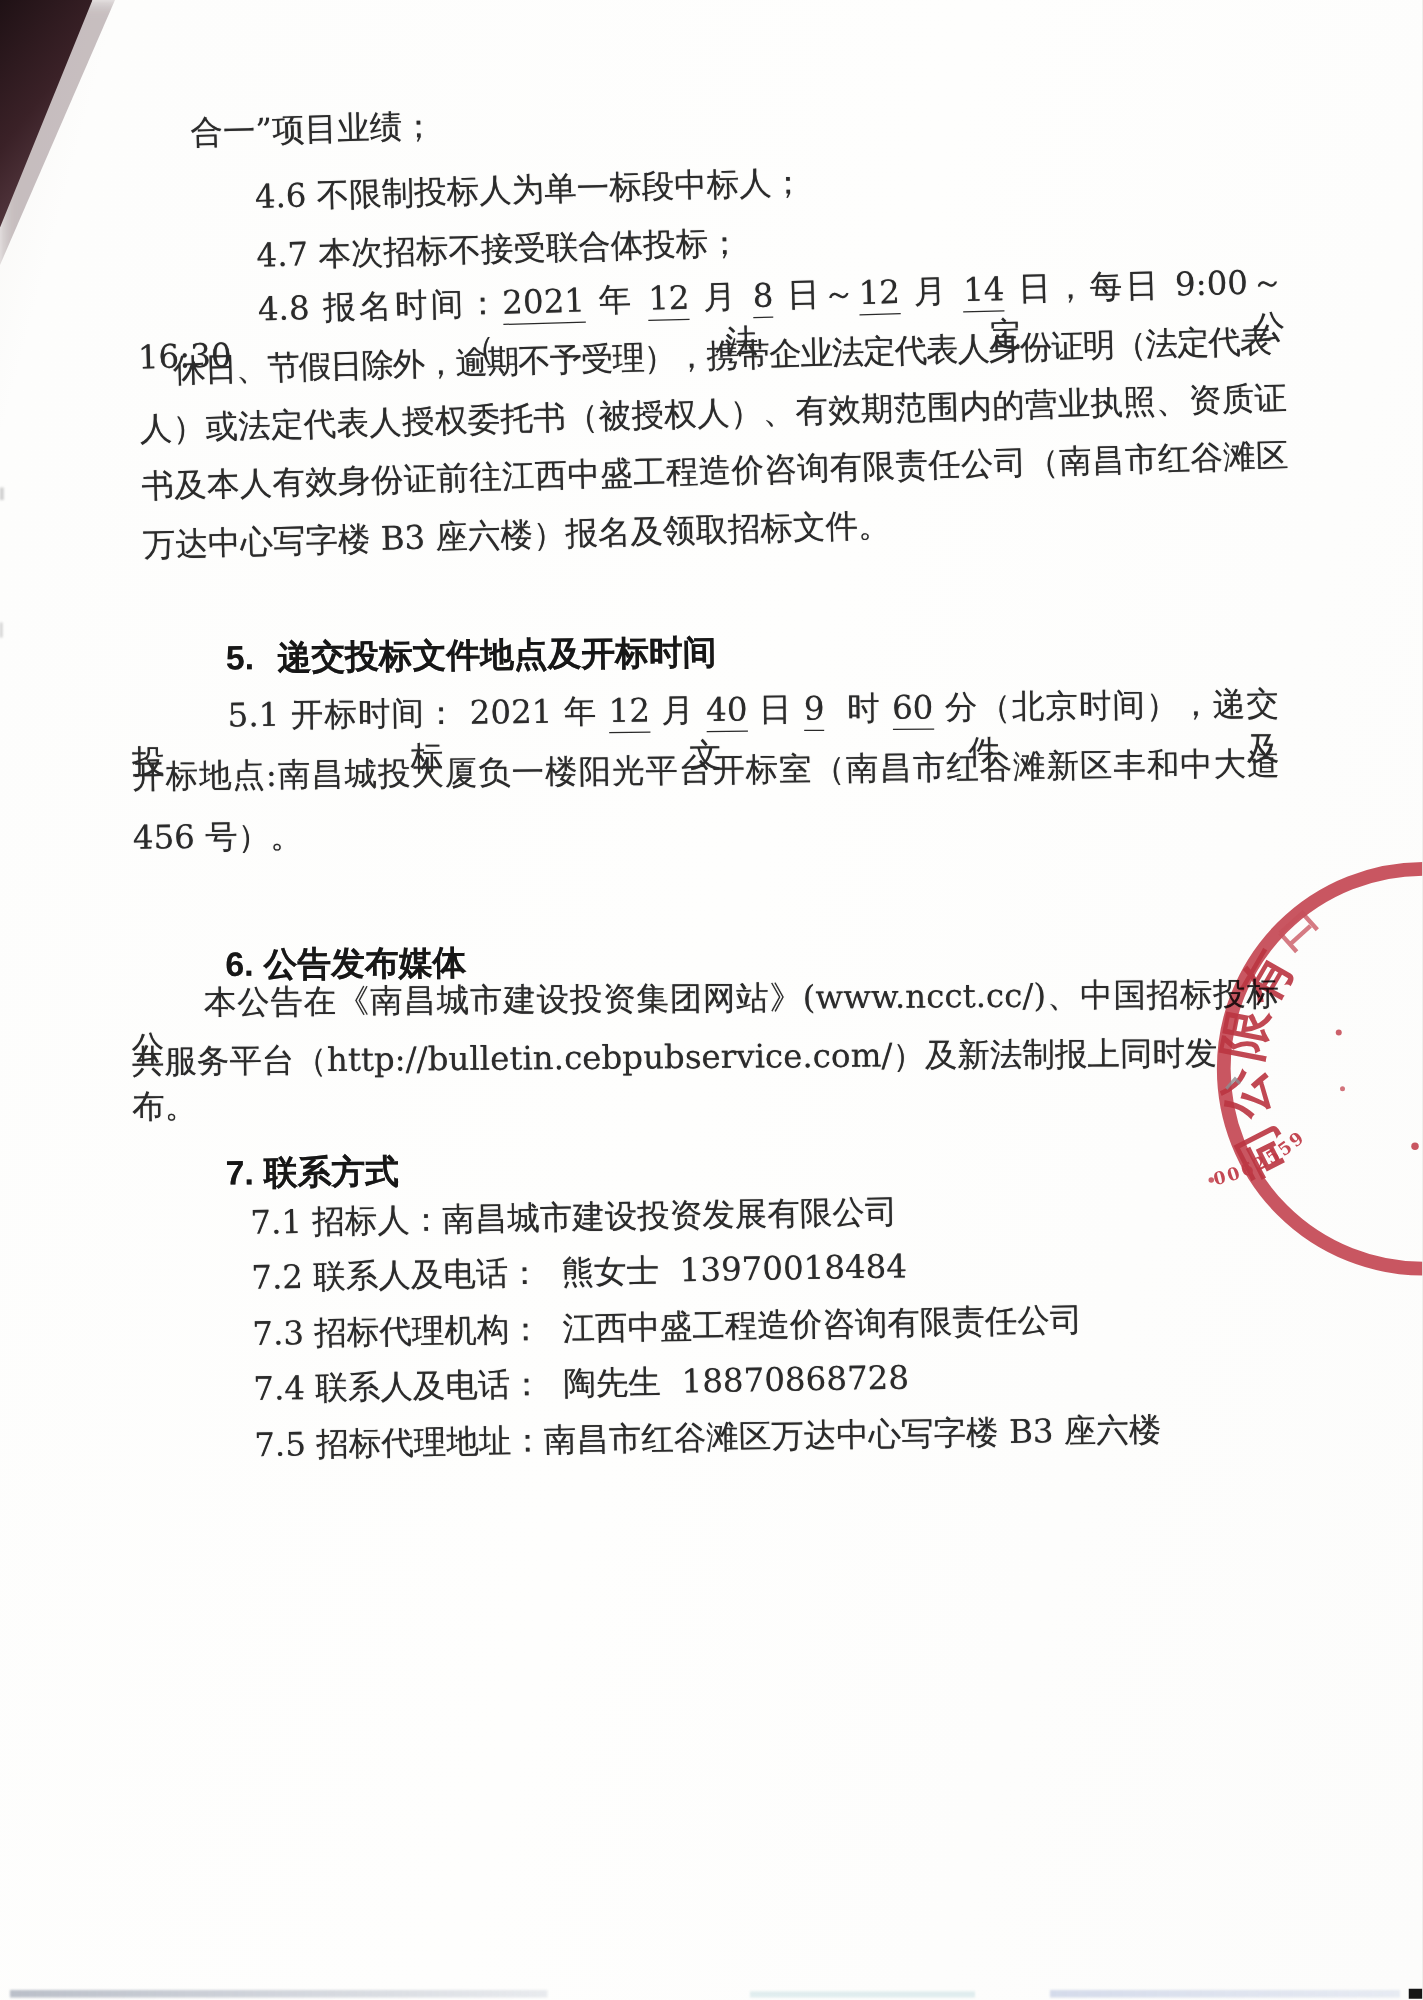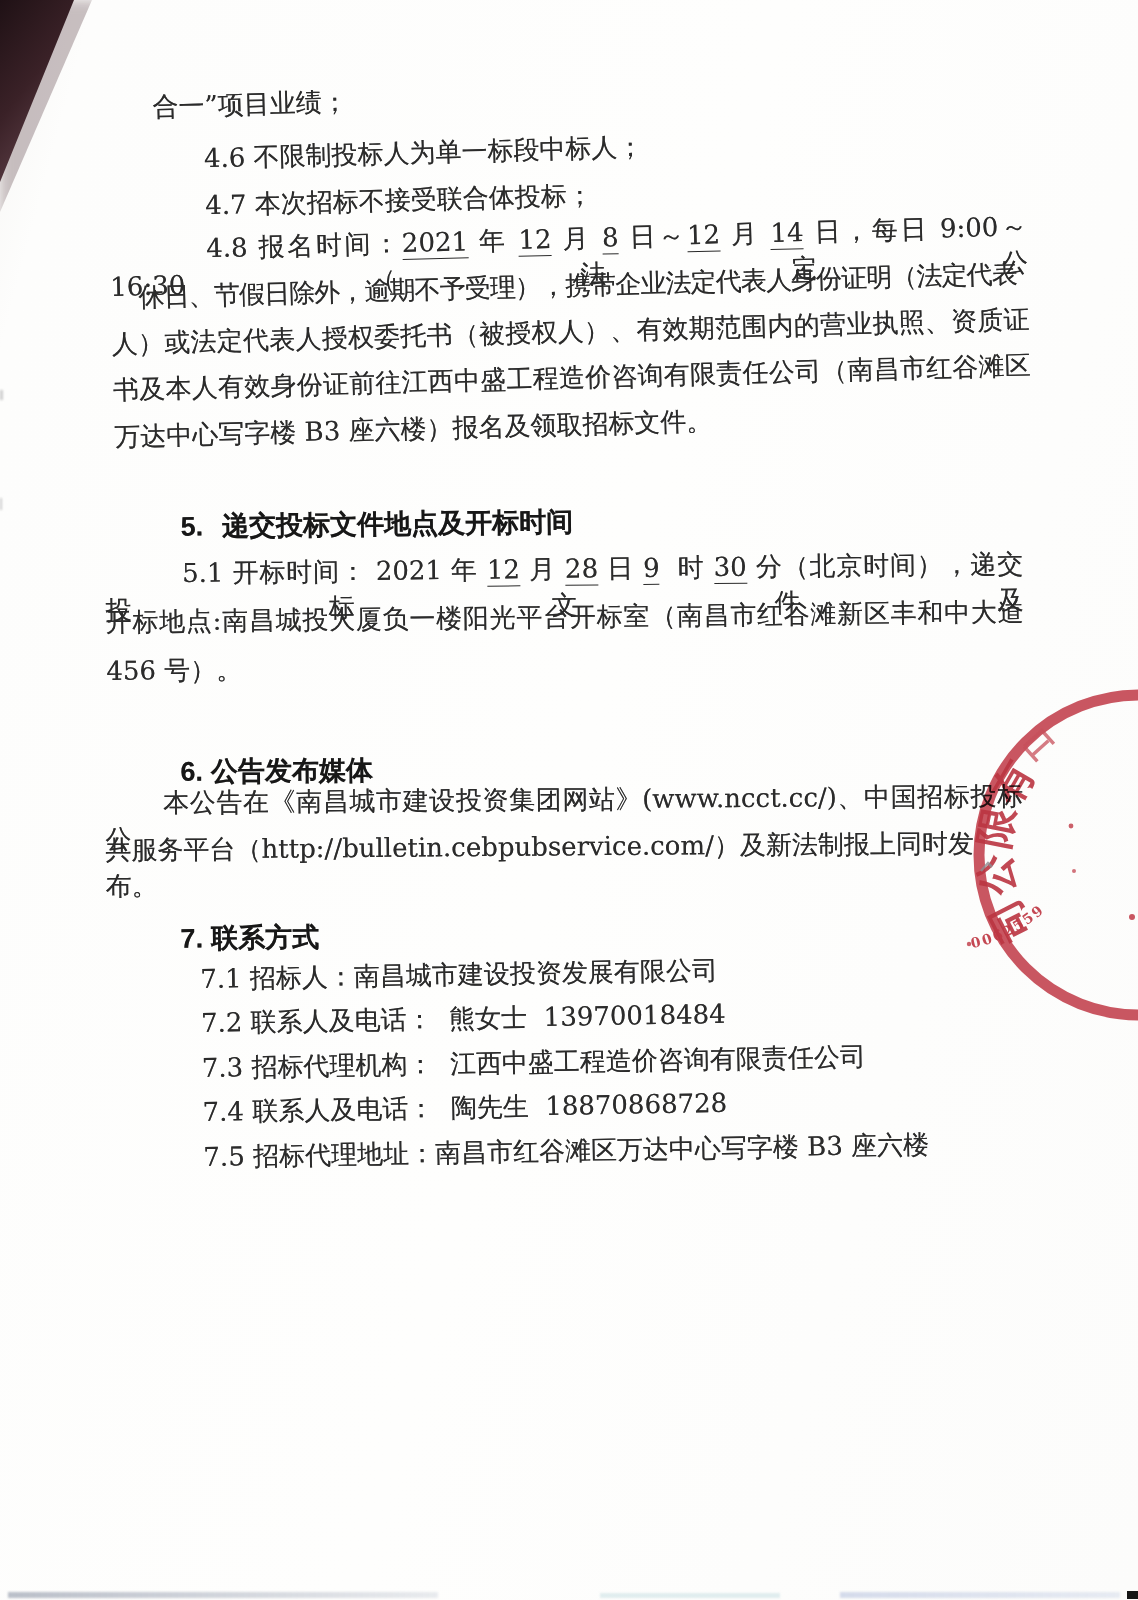--- a/index.html
+++ b/index.html
@@ -73,21 +73,21 @@
     <div class="line" style="top:190px;padding-left:28px;letter-spacing:-0.9px;">休日、节假日除外，逾期不予受理），携带企业法定代表人身份证明（法定代表</div>
     <div class="line just" style="top:236px;">人）或法定代表人授权委托书（被授权人）、有效期范围内的营业执照、资质证</div>
     <div class="line just" style="top:282px;">书及本人有效身份证前往江西中盛工程造价咨询有限责任公司（南昌市红谷滩区</div>
     <div class="line" style="top:329px;">万达中心写字楼 B3 座六楼）报名及领取招标文件。</div>
   </div>
 
   <div class="hd" style="left:150px;top:478px;transform:rotate(-0.7deg);">
     <span>5.</span><span class="hgap-lg">递交投标文件地点及开标时间</span>
   </div>
   <div class="blk" style="left:105px;top:556px;width:918px;transform:rotate(-0.65deg);">
-    <div class="line just" style="top:0;text-indent:77px;"><span>5.1 开标时间： 2021 年 </span><span class="u">12</span><span> 月 </span><span class="u">28</span><span> 日 </span><span class="u">9</span><span>  时 </span><span class="u">30</span><span> 分（北京时间），递交投标文件及</span></div>
+    <div class="line just" style="top:0;text-indent:77px;"><span>5.1 开标时间： 2021 年 </span><span class="u">12</span><span> 月 </span><span class="u">40</span><span> 日 </span><span class="u">9</span><span>  时 </span><span class="u">60</span><span> 分（北京时间），递交投标文件及</span></div>
     <div class="line just" style="top:48px;">开标地点:南昌城投大厦负一楼阳光平台开标室（南昌市红谷滩新区丰和中大道</div>
     <div class="line" style="top:97px;">456 号）。</div>
   </div>
 
   <div class="hd" style="left:150px;top:723px;transform:rotate(-0.45deg);">
     <span>6.</span><span class="hgap-sm">公告发布媒体</span>
   </div>
   <div class="blk" style="left:105px;top:785px;width:918px;transform:rotate(-0.45deg);">
     <div class="line just" style="top:0;text-indent:58px;">本公告在《南昌城市建设投资集团网站》(www.ncct.cc/)、中国招标投标公</div>
     <div class="line" style="top:47px;">共服务平台（http://bulletin.cebpubservice.com/）及新法制报上同时发布。</div>

